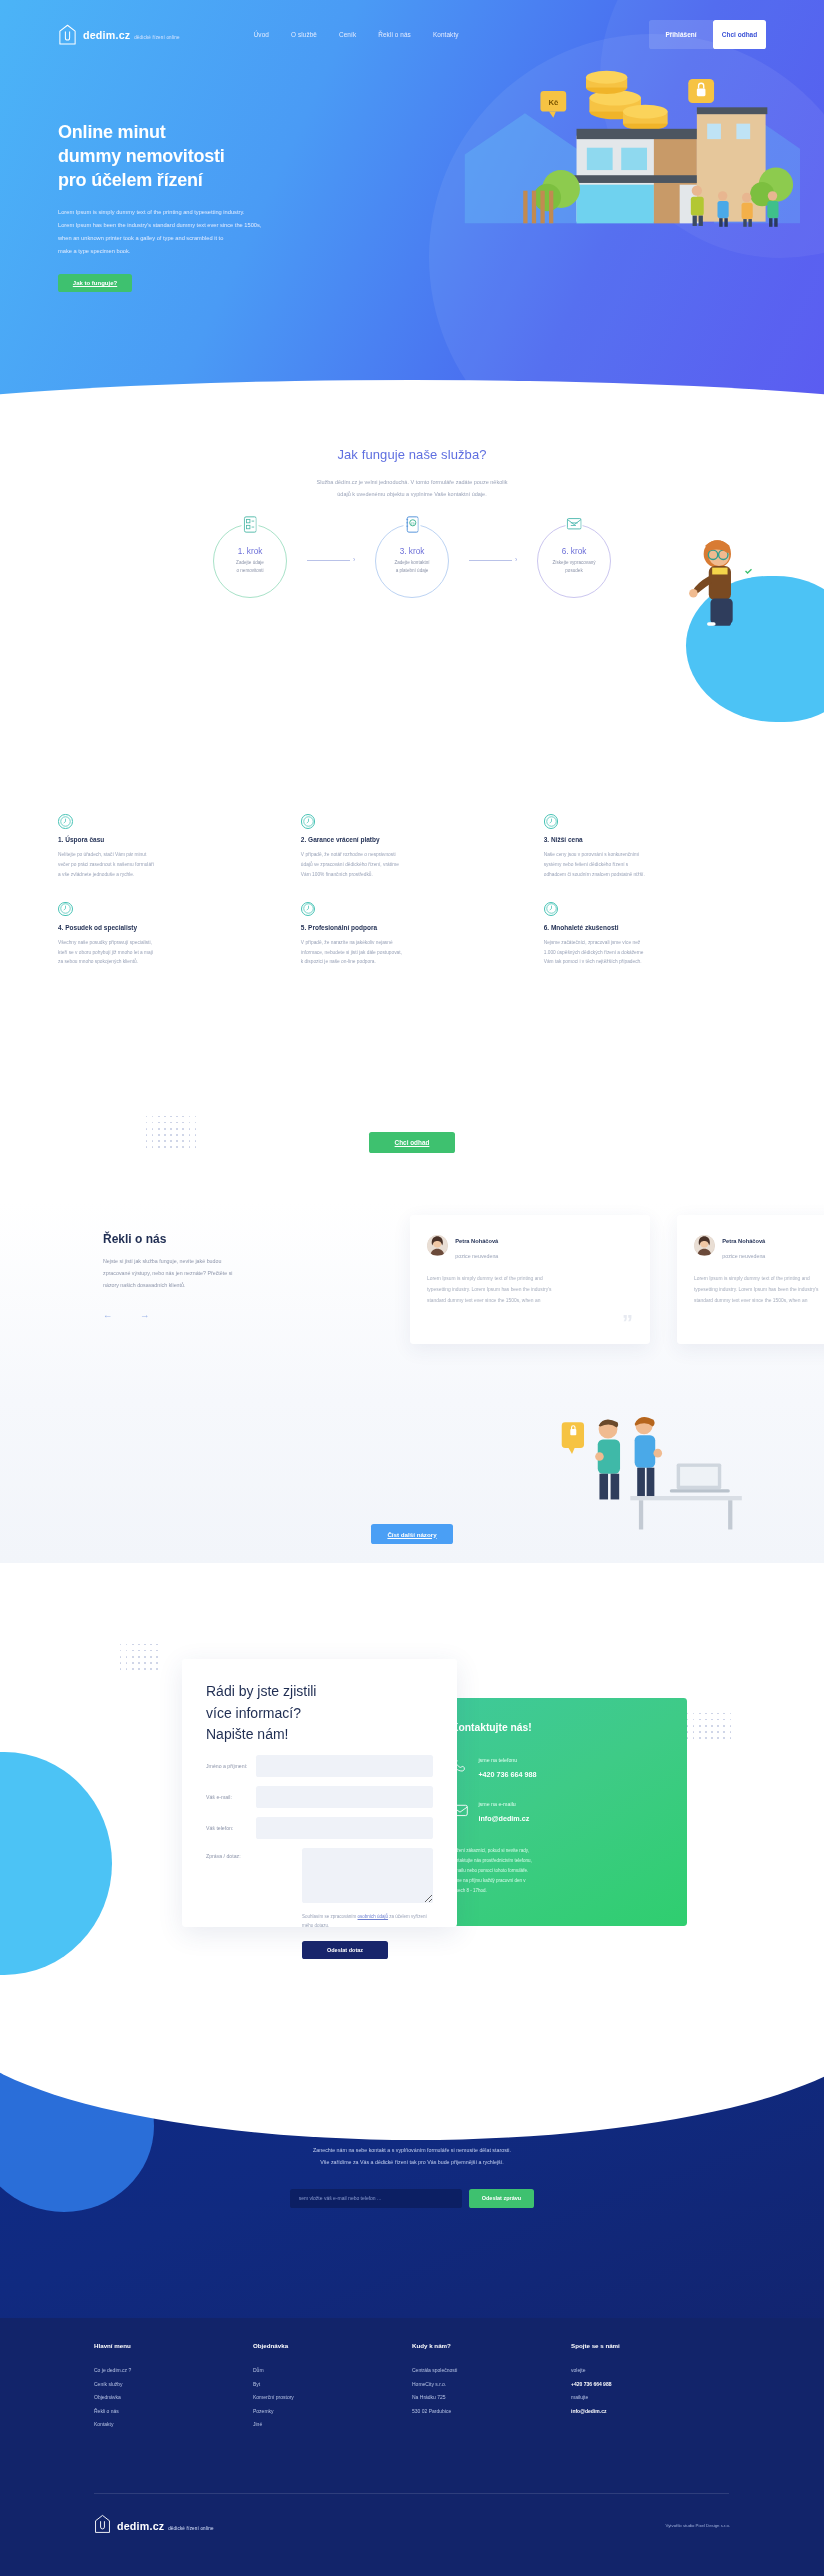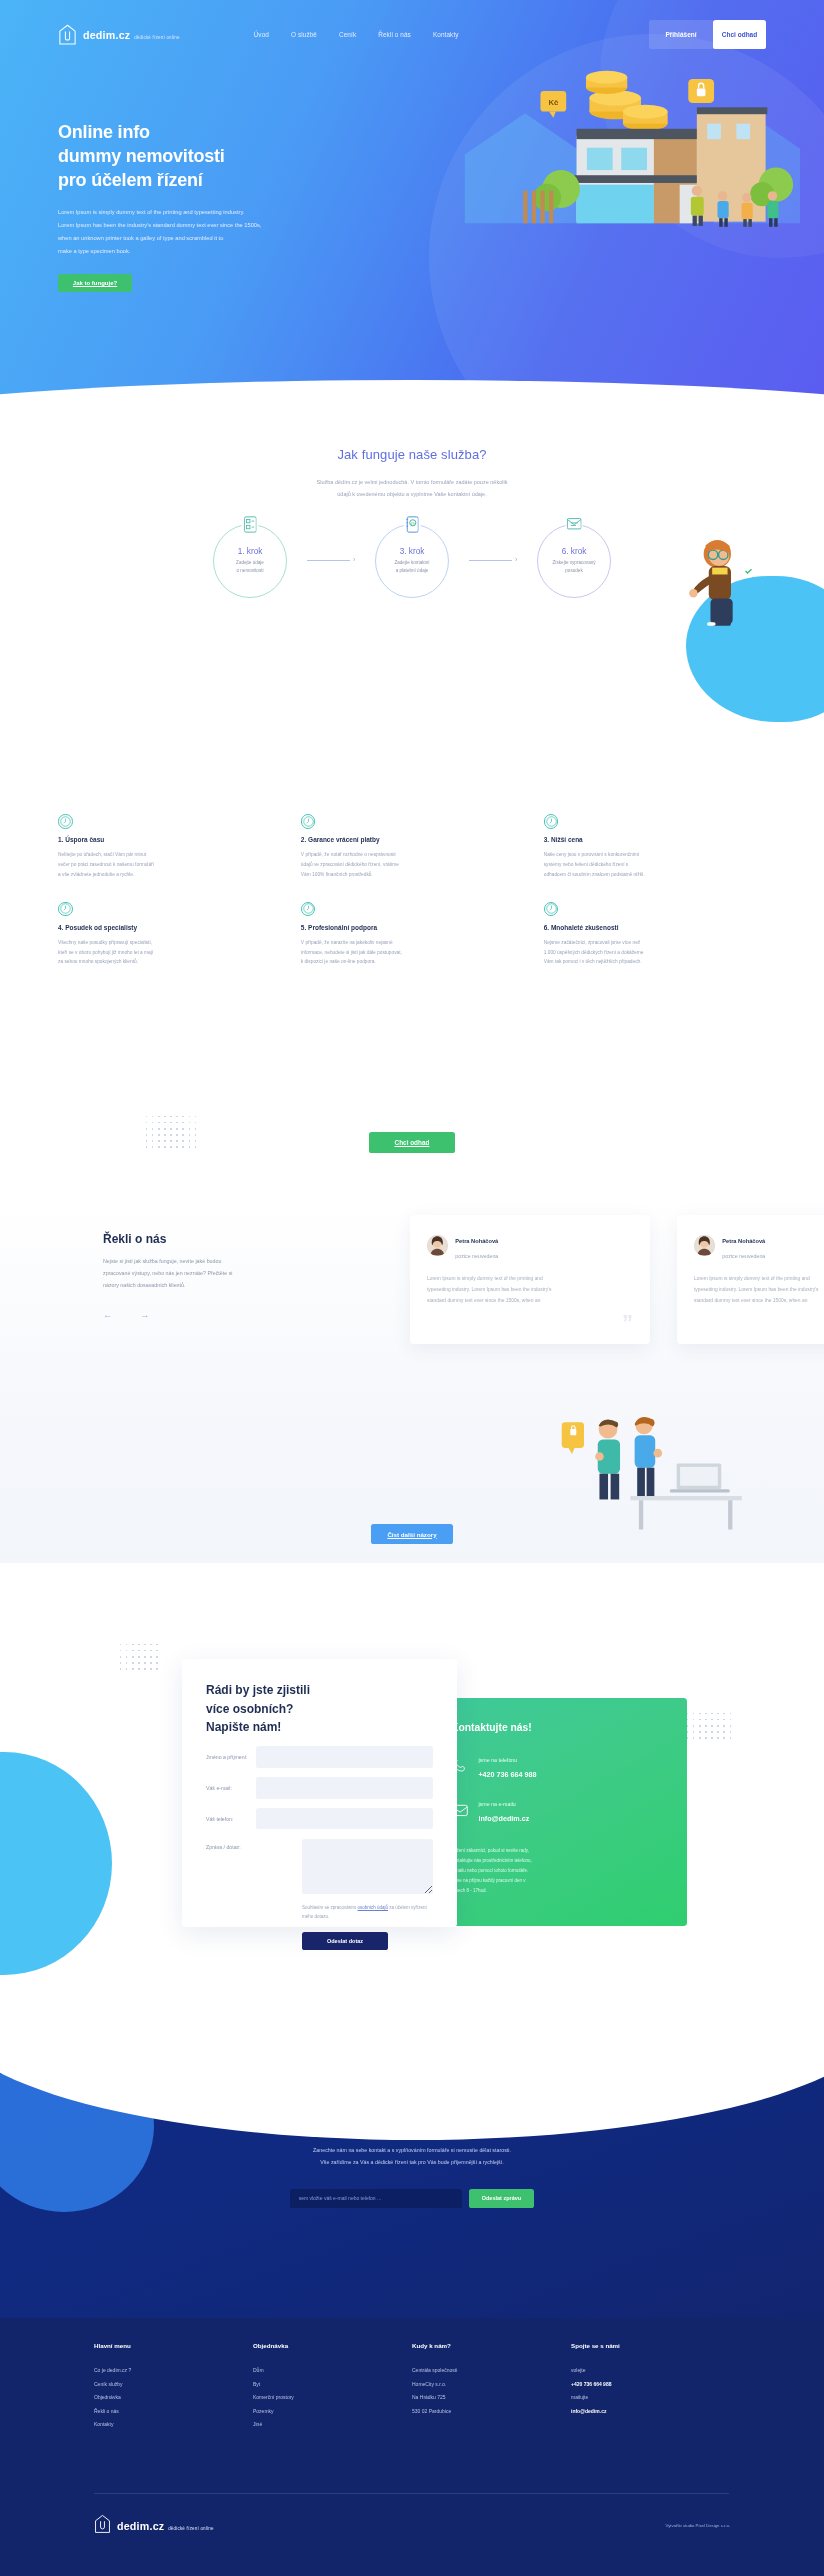--- a/index.html
+++ b/index.html
@@ -104,21 +104,21 @@
      background:#4a9ff5;color:#fff;font-size:6.2px;font-weight:700;border-radius:2.6px}
 
   .office{position:absolute;right:53px;top:1374px;width:223px;height:172px;z-index:4}
 
   
   .contact{position:absolute;top:1597px;left:0;width:824px;height:464px}
   .c-blob{position:absolute;left:-103px;top:155px;width:215px;height:223px;border-radius:50%;
      background:#4cc3f5;z-index:1}
   .form-card{position:absolute;left:182px;top:62px;width:275px;height:268px;background:#fff;
      border-radius:3.4px;box-shadow:0 6.9px 26px rgba(40,60,120,.10);z-index:5;padding:22px 24px}
-  .form-h{font-size:12px;font-weight:700;color:#1f2d52;line-height:1.55}
+  .form-h{font-size:14px;font-weight:400;color:#1f2d52;line-height:1.55}
   .frow{display:flex;align-items:center;margin-top:9.4px}
   .flabel{width:96px;font-size:5.2px;color:#8d95aa}
   .finput{flex:1;height:21.5px;background:#eff2f8;border:none;border-radius:2.6px}
   .frow.msg{align-items:flex-start}
   .frow.msg .flabel{padding-top:5.2px}
   .ftext{flex:1;height:55px;background:#eff2f8;border:none;border-radius:2.6px}
   .fconsent{margin-left:96px;margin-top:10.3px;font-size:4.5px;line-height:1.9;color:#9aa3b8;width:129px}
   .fconsent u{color:#6c7fd0}
   .fsubmit{margin-left:96px;margin-top:10.3px;width:86px;height:18px;background:#18256b;color:#fff;
      border:none;border-radius:2.6px;font-size:5.5px;font-weight:700;font-family:inherit}
@@ -191,21 +191,21 @@
         <a href="#">Kontakty</a>
       </div>
       <div class="nav-btns">
         <div class="btn-login">Přihlášení</div>
         <div class="btn-est">Chci odhad</div>
       </div>
     </nav>
 
     <div class="hero-inner">
       <h1 class="hero-h1">
-        <span>Online info</span><br>
+        <span>Online minut</span><br>
         <span>dummy nemovitosti</span><br>
         <span>pro účelem řízení</span>
       </h1>
       <p class="hero-p">
         <span>Lorem Ipsum is simply dummy text of the printing and typesetting industry.</span><br>
         <span>Lorem Ipsum has been the industry's standard dummy text ever since the 1500s,</span><br>
         <span>when an unknown printer took a galley of type and scrambled it to</span><br>
         <span>make a type specimen book.</span>
       </p>
       <a class="hero-cta" href="#">Jak to funguje?</a>
@@ -740,21 +740,21 @@
         <span>kontaktujte nás prostřednictvím telefonu,</span><br>
         <span>e-mailu nebo pomocí tohoto formuláře.</span><br>
         <span>Jsme na příjmu každý pracovní den v</span><br>
         <span>časech 8 - 17hod.</span>
       </div>
     </div>
 
     <div class="form-card">
       <div class="form-h">
         <span>Rádi by jste zjistili</span><br>
-        <span>více osobních?</span><br>
+        <span>více informací?</span><br>
         <span>Napište nám!</span>
       </div>
       <div class="frow">
         <span class="flabel">Jméno a příjmení:</span>
         <input class="finput" value="" style="">
       </div>
       <div class="frow">
         <span class="flabel">Váš e-mail:</span>
         <input class="finput" value="" style="">
       </div>

